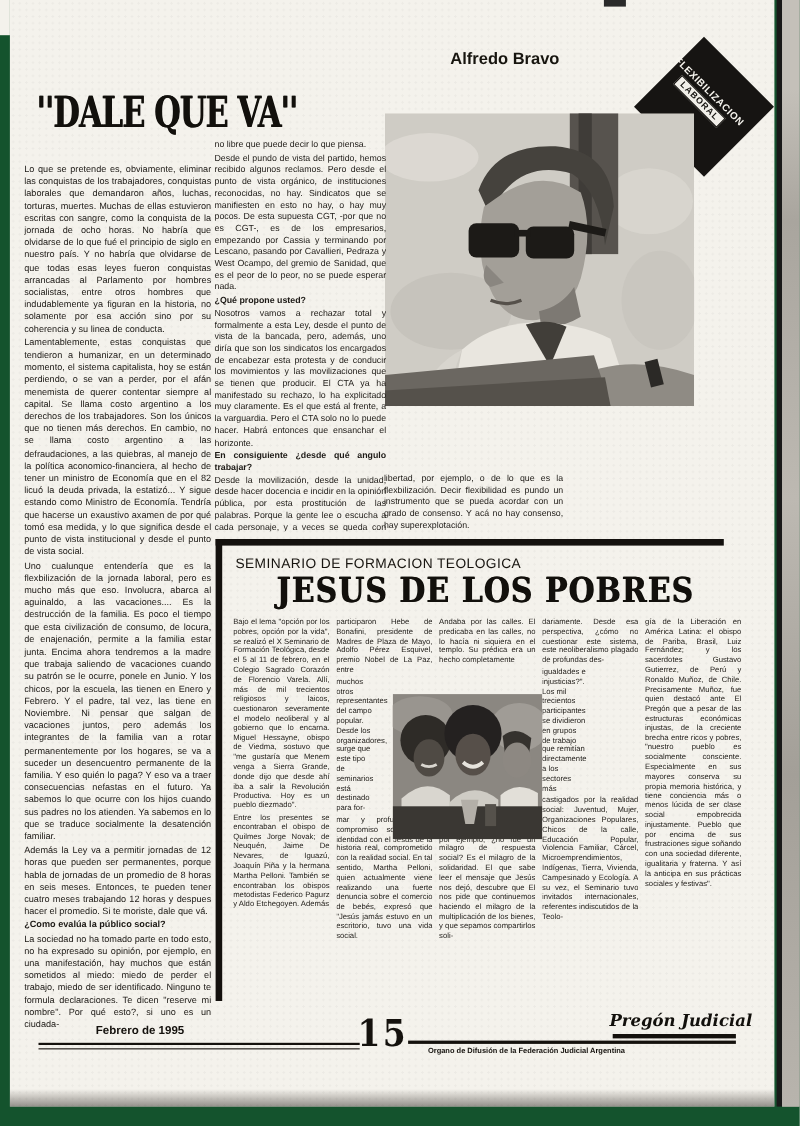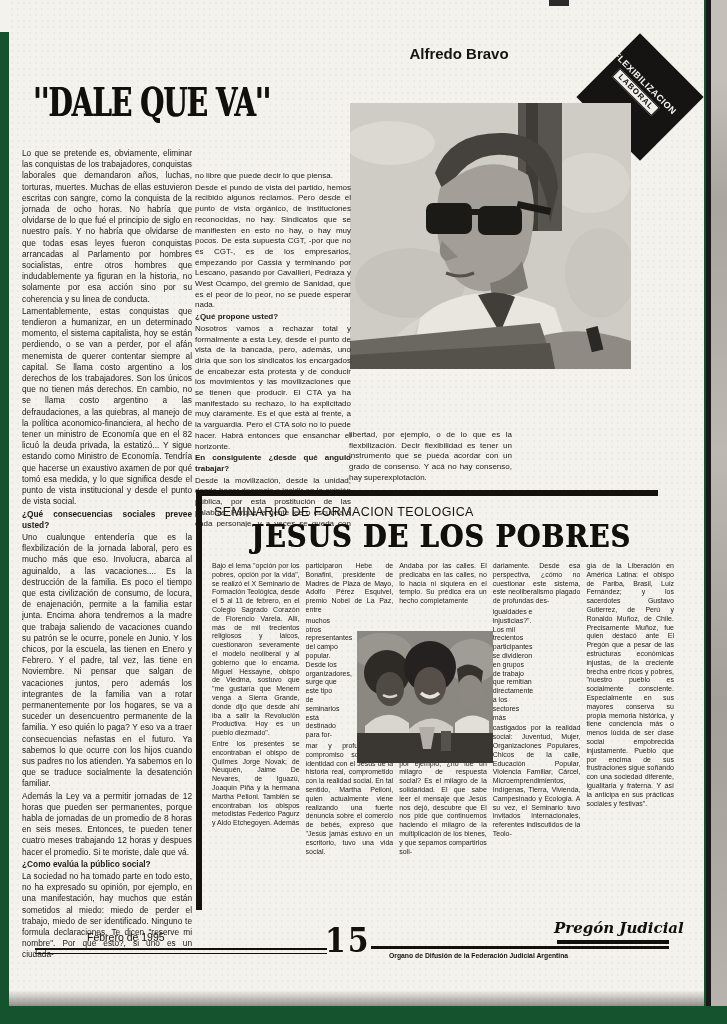--- a/index.html
+++ b/index.html
@@ -37,42 +37,42 @@
 
   
   .photo-main { position:absolute; left:341px; top:103px; width:281px; height:266px; }
   .photo-sem  { position:absolute; left:348px; top:631px; width:136px; height:132px; }
 
   
   .col { position:absolute; overflow:hidden; color:#1d1a16; font-size:8px; line-height:10.7px; text-align:justify; }
   .col p { margin:0 0 1px 0; }
   .col p.q { font-weight:bold; }
   .icol1 { left:13px;  top:148px; width:170px; height:836px; font-size:8.3px; line-height:11.2px; }
-  .icol2 { left:186px; top:127px; width:156px; height:356px;margin-top:44px; }
+  .icol2 { left:186px; top:127px; width:156px; height:356px; }
   .icol3 { left:340px; top:430px; width:163px; height:62px;  }
   .icol4 { left:500px; top:434px; width:150px; height:92px;  }
 
   
   .rule-h { position:absolute; left:187px; top:490px; width:462px; height:6px; background:#14110e; }
   .rule-v { position:absolute; left:187px; top:490px; width:6px;  height:420px; background:#14110e; }
   .kicker { position:absolute; left:205px; top:505px; font-size:12.5px; letter-spacing:0.4px; color:#17140f; }
   .sem-title { position:absolute; left:203px; top:518px; width:458px; text-align:center;
     font-family:"DejaVu Serif", serif; font-weight:bold; font-size:28px; color:#12100c;
     letter-spacing:1px; transform:scale(0.97,1.12); transform-origin:center top;
     text-shadow:0.7px 0 0 #12100c; }
   .sem-cols { position:absolute; left:203px; top:562px; width:462px; height:346px;
     display:flex; gap:6px; overflow:hidden; }
   .scol { flex:1; color:#1d1a16; font-size:7px; line-height:8.8px; text-align:justify; overflow:hidden; }
   .scol p { margin:0 0 2px 0; }
   .wrapL { width:40%; text-align:left; }
   .wrapR { width:46%; margin-left:54%; text-align:left; }
   .photogap { height:134px; }
 
   
-  .f-date { position:absolute; left:31px; top:931px; font-size:10.5px; font-weight:normal; color:#14110d;padding-left:47px; }
+  .f-date { position:absolute; left:31px; top:931px; font-size:10.5px; font-weight:bold; color:#14110d;padding-left:47px; }
   .f-rule-left { position:absolute; left:26px; top:948px; width:292px; height:3px;
     border-top:2px solid #14110d; border-bottom:1px solid #14110d; }
   .f-page { position:absolute; left:316px; top:921px; width:44px; text-align:center;
     font-family:"DejaVu Serif", serif; font-weight:bold; font-size:30px; color:#14110d;
     transform:scaleY(1.12); transform-origin:center top; letter-spacing:2px; }
   .f-rule-right { position:absolute; left:362px; top:946px; width:298px; height:3px; background:#14110d; }
   .f-organ { position:absolute; left:380px; top:952px; width:240px; font-size:6.8px; font-weight:bold; color:#14110d; }
   .f-logo { position:absolute; left:545px; top:919px; width:115px; text-align:center; white-space:nowrap;
     font-family:"DejaVu Serif", serif; font-style:italic; font-weight:bold; font-size:15px; color:#12100c; }
   .f-logo-rule { position:absolute; left:548px; top:940px; width:112px; height:4px; background:#14110d; }
@@ -124,36 +124,35 @@
         <rect x="236" y="226" width="12" height="24" fill="#2b2926" transform="rotate(-14 236 226)"></rect>
 
         <path d="M0,238 L190,220 L205,266 L0,266 Z" fill="#6b6761"></path>
         <path d="M0,252 L200,240 L205,266 L0,266 Z" fill="#55514b"></path>
       </svg>
     </div>
 
     <div class="col icol1">
       <p class="a">Lo que se pretende es, obviamente, eliminar las conquistas de los trabajadores, conquistas laborales que demandaron años, luchas, torturas, muertes. Muchas de ellas estuvieron escritas con sangre, como la conquista de la jornada de ocho horas. No habría que olvidarse de lo que fué el principio de siglo en nuestro país. Y no habría que olvidarse de que todas esas leyes fueron conquistas arrancadas al Parlamento por hombres socialistas, entre otros hombres que indudablemente ya figuran en la historia, no solamente por esa acción sino por su coherencia y su linea de conducta.</p>
       <p class="a">Lamentablemente, estas conquistas que tendieron a humanizar, en un determinado momento, el sistema capitalista, hoy se están perdiendo, o se van a perder, por el afán menemista de querer contentar siempre al capital. Se llama costo argentino a los derechos de los trabajadores. Son los únicos que no tienen más derechos. En cambio, no se llama costo argentino a las defraudaciones, a las quiebras, al manejo de la política aconomico-financiera, al hecho de tener un ministro de Economía que en el 82 licuó la deuda privada, la estatizó... Y sigue estando como Ministro de Economía. Tendría que hacerse un exaustivo axamen de por qué tomó esa medida, y lo que significa desde el punto de vista institucional y desde el punto de vista social.</p>
-      <p class="q">¿Qué consecuencias sociales prevee usted?</p>
       <p class="a">Uno cualunque entendería que es la flexbilización de la jornada laboral, pero es mucho más que eso. Involucra, abarca al aguinaldo, a las vacaciones.... Es la destrucción de la familia. Es poco el tiempo que esta civilización de consumo, de locura, de enajenación, permite a la familia estar junta. Encima ahora tendremos a la madre que trabaja saliendo de vacaciones cuando su patrón se le ocurre, ponele en Junio. Y los chicos, por la escuela, las tienen en Enero y Febrero. Y el padre, tal vez, las tiene en Noviembre. Ni pensar que salgan de vacaciones juntos, pero además los integrantes de la familia van a rotar permanentemente por los hogares, se va a suceder un desencuentro permanente de la familia. Y eso quién lo paga? Y eso va a traer consecuencias nefastas en el futuro. Ya sabemos lo que ocurre con los hijos cuando sus padres no los atienden. Ya sabemos en lo que se traduce socialmente la desatención familiar.</p>
       <p class="a">Además la Ley va a permitir jornadas de 12 horas que pueden ser permanentes, porque habla de jornadas de un promedio de 8 horas en seis meses. Entonces, te pueden tener cuatro meses trabajando 12 horas y despues hacer el promedio. Si te moriste, dale que vá.</p>
       <p class="q">¿Como evalúa la público social?</p>
       <p class="a">La sociedad no ha tomado parte en todo esto, no ha expresado su opinión, por ejemplo, en una manifestación, hay muchos que están sometidos al miedo: miedo de perder el trabajo, miedo de ser identificado. Ninguno te formula declaraciones. Te dicen "reserve mi nombre". Por qué esto?, si uno es un ciudada-</p>
     </div>
     <div class="col icol2">
       <p class="a">no libre que puede decir lo que piensa.</p>
       <p class="a">Desde el pundo de vista del partido, hemos recibido algunos reclamos. Pero desde el punto de vista orgánico, de instituciones reconocidas, no hay. Sindicatos que se manifiesten en esto no hay, o hay muy pocos. De esta supuesta CGT, -por que no es CGT-, es de los empresarios, empezando por Cassia y terminando por Lescano, pasando por Cavallieri, Pedraza y West Ocampo, del gremio de Sanidad, que es el peor de lo peor, no se puede esperar nada.</p>
       <p class="q">¿Qué propone usted?</p>
       <p class="a">Nosotros vamos a rechazar total y formalmente a esta Ley, desde el punto de vista de la bancada, pero, además, uno diría que son los sindicatos los encargados de encabezar esta protesta y de conducir los movimientos y las movilizaciones que se tienen que producir. El CTA ya ha manifestado su rechazo, lo ha explicitado muy claramente. Es el que está al frente, a la varguardia. Pero el CTA solo no lo puede hacer. Habrá entonces que ensanchar el horizonte.</p>
       <p class="q">En consiguiente ¿desde qué angulo trabajar?</p>
       <p class="a">Desde la movilización, desde la unidad, desde hacer docencia e incidir en la opinión pública, por esta prostitución de las palabras. Porque la gente lee o escucha a cada personaje, y a veces se queda con una idea de lo que es la</p>
     </div>
     <div class="col icol3">
-      <p class="a">libertad, por ejemplo, o de lo que es la flexbilización. Decir flexibilidad es tener un instrumento que se pueda acordar con un grado de consenso. Y acá no hay consenso, hay superexplotación.</p>
+      <p class="a">libertad, por ejemplo, o de lo que es la flexbilización. Decir flexibilidad es pundo un instrumento que se pueda acordar con un grado de consenso. Y acá no hay consenso, hay superexplotación.</p>
     </div>
 
     <div class="rule-h"></div>
     <div class="rule-v"></div>
     <div class="kicker">SEMINARIO DE FORMACION TEOLOGICA</div>
     <div class="sem-title">JESUS DE LOS POBRES</div>
 
     <div class="sem-cols">
       <div class="scol">
         <p>Bajo el lema "opción por los pobres, opción por la vida", se realizó el X Seminario de Formación Teológica, desde el 5 al 11 de febrero, en el Colegio Sagrado Corazón de Florencio Varela. Allí, más de mil trecientos religiosos y laicos, cuestionaron severamente el modelo neoliberal y al gobierno que lo encarna. Miguel Hessayne, obispo de Viedma, sostuvo que "me gustaría que Menem venga a Sierra Grande, donde dijo que desde ahí iba a salir la Revolución Productiva. Hoy es un pueblo diezmado".</p>

